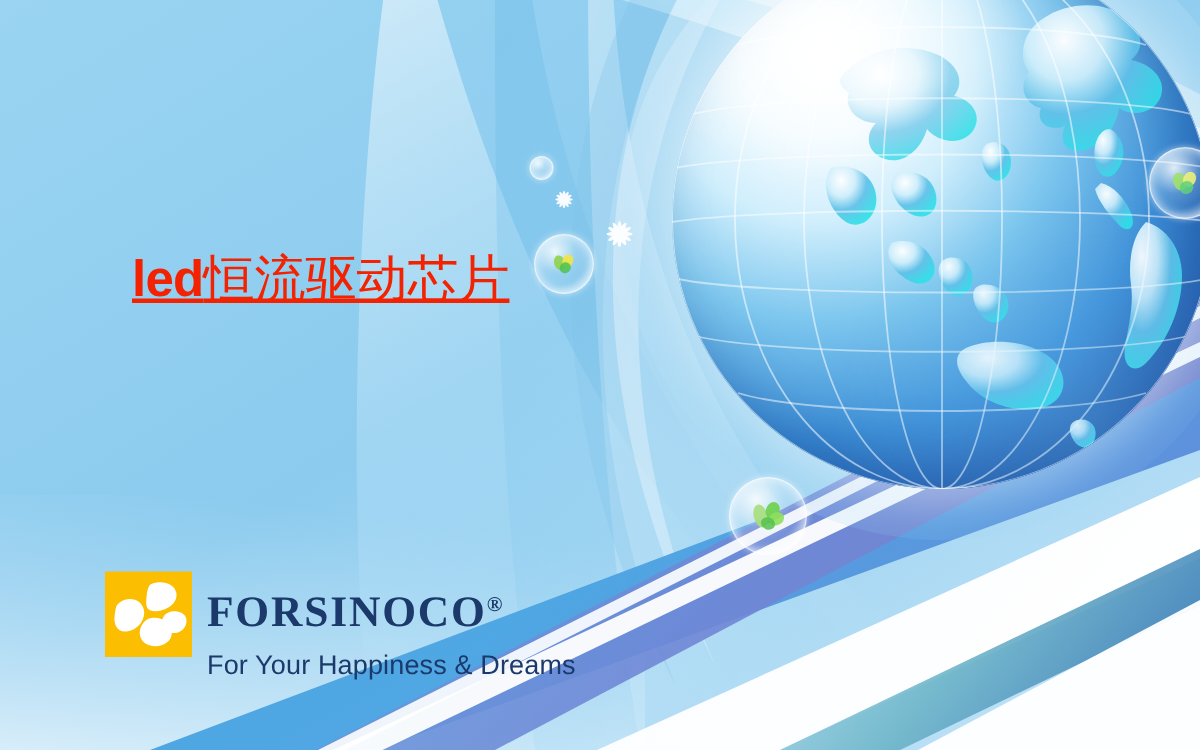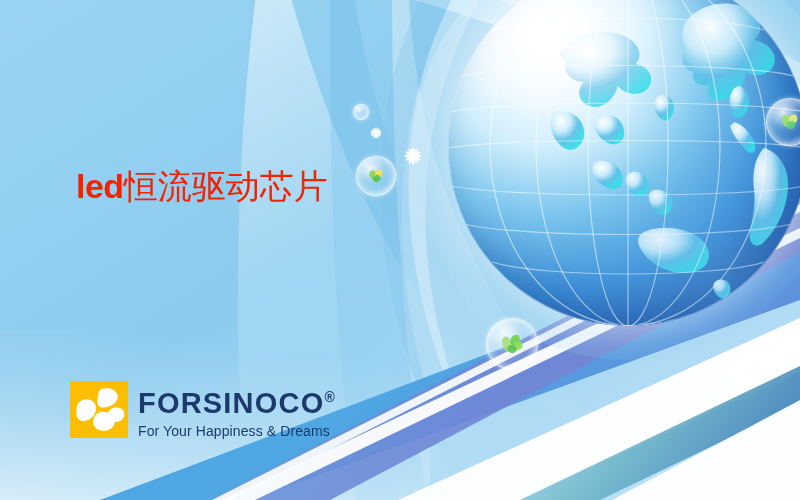--- a/index.html
+++ b/index.html
@@ -65,28 +65,29 @@
     overflow: hidden;
   }
   .bubble .mini { position: absolute; left: 50%; top: 50%; transform: translate(-50%,-50%); }
 
   
   .flower { position: absolute; }
 
   
   .headline {
     position: absolute;
-    left: 76px;
+    left: 88px;
     top: 158px;
     color: #f32200;
     font-size: 34px;
     line-height: 56px;
     letter-spacing: 0px;
     white-space: nowrap;
     font-family: "Liberation Serif", "DejaVu Serif", serif;
+    text-decoration: underline;
   }
   .headline .line1 { display: block; }
   .headline .line2 { display: block; padding-left: 12px; }
   .headline .latin {
     font-family: "Liberation Sans", sans-serif;
     font-weight: 700;
     letter-spacing: -0.5px;
   }
 
   
@@ -104,34 +105,34 @@
   }
   .logo-text {
     margin-left: 10px;
     padding-top: 1px;
   }
   .logo-word {
     display: block;
     color: #1b3a6b;
     font-weight: 700;
     font-size: 29px;
-    line-height: 31px;
+    line-height: 43px;
     letter-spacing: 1.2px;
     white-space: nowrap;
-    font-family: Liberation Sans, sans-serif;
+    font-family: Liberation Serif, serif;
   }
   .logo-word .reg {
     font-size: 14px;
     vertical-align: super;
     letter-spacing: 0;
   }
   .logo-tag {
     display: block;
     color: #1b3a6b;
-    font-size: 14px;
+    font-size: 18px;
     line-height: 19px;
     letter-spacing: 0.1px;
     white-space: nowrap;
     margin-top: 3px;
     font-family: "Liberation Sans", sans-serif;
   }
 </style>
 </head>
 <body>
 

